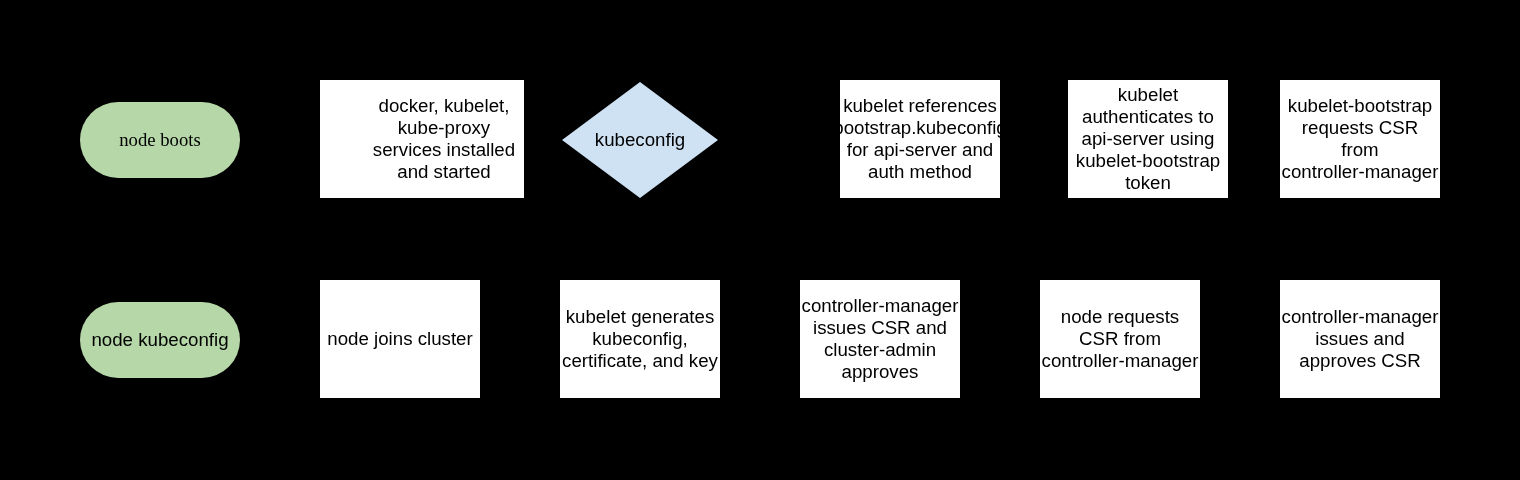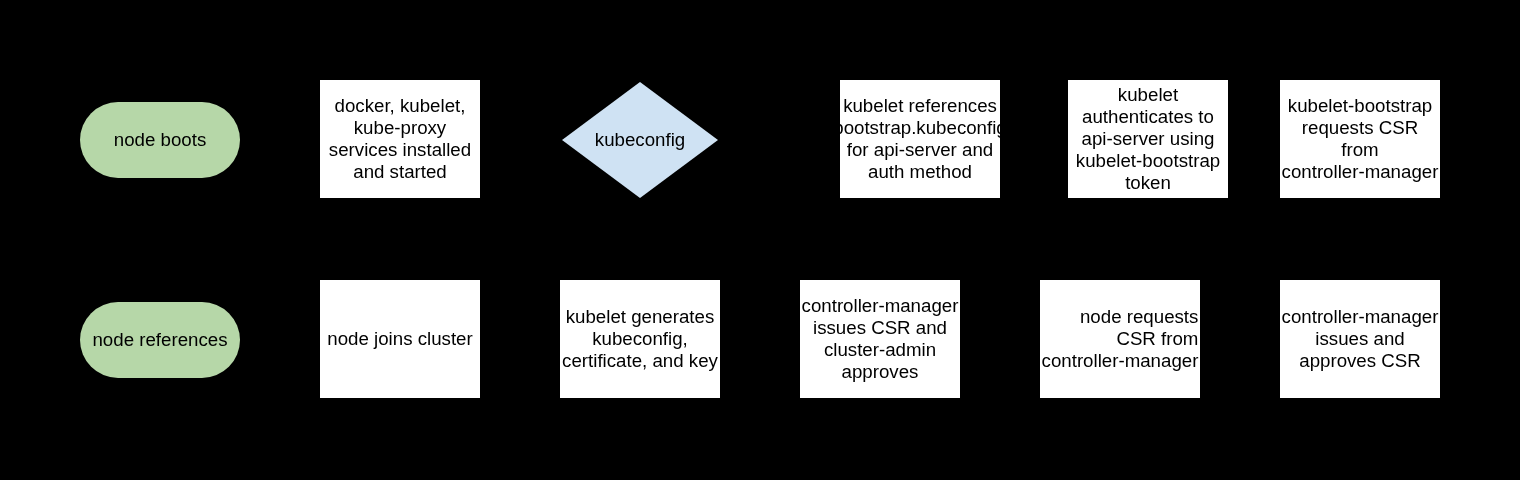--- a/index.html
+++ b/index.html
@@ -45,25 +45,25 @@
     background: var(--decision-fill, #cfe2f3);
     clip-path: polygon(50% 0%, 100% 50%, 50% 100%, 0% 50%);
     text-align: right;
   }
 </style>
 </head>
 <body>
 
 <div class="stage" style="--background: #000000; --terminal-fill: #b6d7a8; --decision-fill: #cfe2f3; --process-fill: #ffffff; --text: #000000;">
 
-  <div class="node terminal" style="left:80px; top:102px;">
+  <div class="node terminal" style="left:80px; top:102px;font-family:Liberation Serif, serif;">
     <span class="label">node boots</span>
   </div>
 
-  <div class="node process" style="left:320px; top:80px;">
+  <div class="node process" style="left:320px; top:80px;padding-left:44px;">
     <span class="label">docker, kubelet,
 kube-proxy
 services installed
 and started</span>
   </div>
 
   <div class="node decision" style="left:562px; top:82px;">
     <span class="label">kubeconfig</span>
   </div>
 
@@ -83,41 +83,41 @@
   </div>
 
   <div class="node process" style="left:1280px; top:80px;">
     <span class="label">kubelet-bootstrap
 requests CSR
 from
 controller-manager</span>
   </div>
 
   <div class="node terminal" style="left:80px; top:302px;">
-    <span class="label">node references</span>
+    <span class="label">node kubeconfig</span>
   </div>
 
   <div class="node process" style="left:320px; top:280px;">
     <span class="label">node joins cluster</span>
   </div>
 
   <div class="node process" style="left:560px; top:280px;">
     <span class="label">kubelet generates
 kubeconfig,
 certificate, and key</span>
   </div>
 
   <div class="node process" style="left:800px; top:280px;">
     <span class="label">controller-manager
 issues CSR and
 cluster-admin
 approves</span>
   </div>
 
-  <div class="node process" style="left:1040px; top:280px;text-align:right;">
+  <div class="node process" style="left:1040px; top:280px;">
     <span class="label">node requests
 CSR from
 controller-manager</span>
   </div>
 
   <div class="node process" style="left:1280px; top:280px;">
     <span class="label">controller-manager
 issues and
 approves CSR</span>
   </div>

